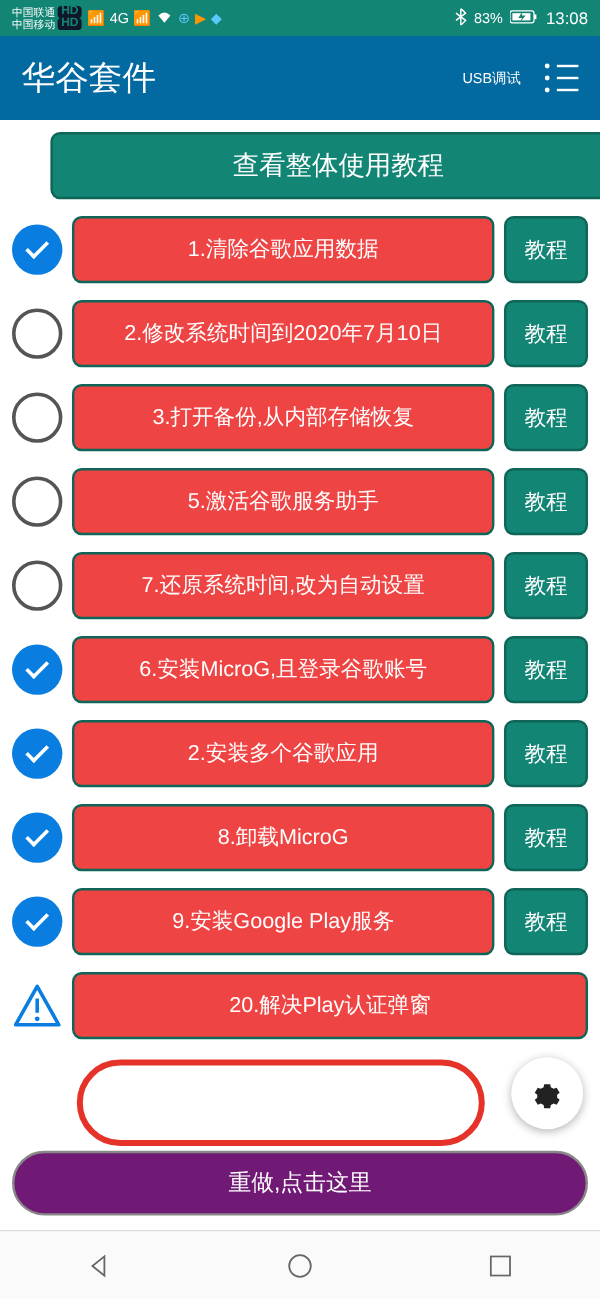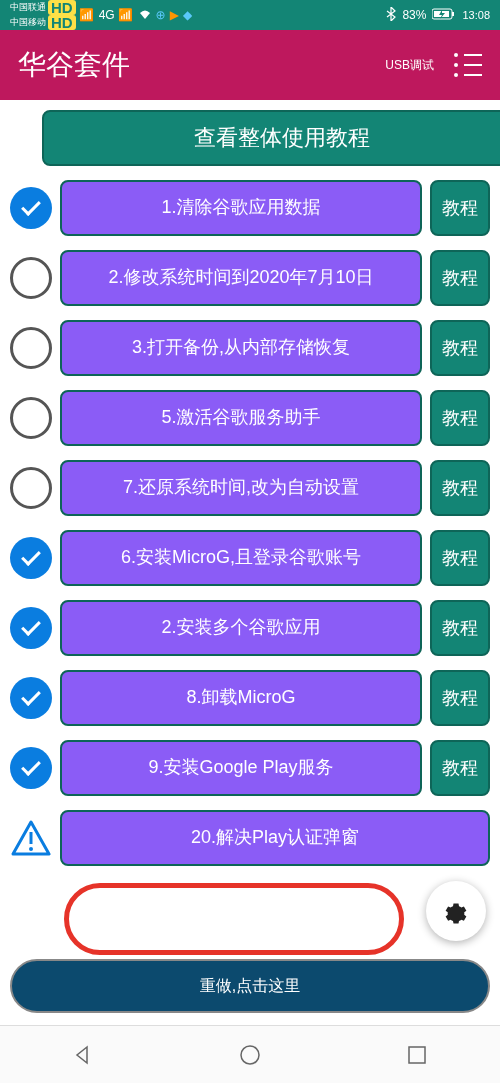--- a/index.html
+++ b/index.html
@@ -17,32 +17,32 @@
       color: #fff;
       display: flex;
       justify-content: space-between;
       align-items: center;
       padding: 8px 10px;
       font-size: 12px;
     }
     .status-left { display: flex; align-items: center; gap: 4px; }
     .status-right { display: flex; align-items: center; gap: 6px; }
     .carrier-badge {
-      background: #fde047;
+      background: #0f172a;
       color: #138575;
       border-radius: 3px;
       padding: 0 3px;
-      font-size: 15px;
+      font-size: 10px;
       font-weight: bold;
     }
     .carrier-col { display: flex; flex-direction: column; line-height: 1; font-size: 9px; }
     .carrier-row { display: flex; align-items: center; gap: 2px; }
     .header {
       height: 70px;
-      background: #be185d;
+      background: #0369a1;
       color: #fff;
       display: flex;
       align-items: center;
       padding: 0 18px;
     }
     .header-title { font-size: 28px; font-weight: 500; flex: 1; }
     .usb-label { font-size: 12px; margin-right: 20px; }
     .menu-icon { display: flex; flex-direction: column; gap: 6px; }
     .menu-line { display: flex; align-items: center; gap: 6px; }
     .menu-dot { width: 4px; height: 4px; background: #fff; border-radius: 50%; }
@@ -91,34 +91,34 @@
       width: 42px;
       height: 42px;
       flex-shrink: 0;
       display: flex;
       align-items: center;
       justify-content: center;
     }
     .step-btn {
       flex: 1;
       height: 56px;
-      background: #8b5cf6;
+      background: #ef4444;
       border: 2px solid #0e6558;
       border-radius: 8px;
       color: #fff;
       font-size: 18px;
       display: flex;
       align-items: center;
       justify-content: center;
       text-align: center;
       padding: 0 6px;
       line-height: 1.2;
     }
     .tutorial-btn {
-      width: 60px;
+      width: 70px;
       height: 56px;
       background: #138575;
       border: 2px solid #0e6558;
       border-radius: 8px;
       color: #fff;
       font-size: 18px;
       display: flex;
       align-items: center;
       justify-content: center;
       flex-shrink: 0;
@@ -148,25 +148,25 @@
       border-radius: 36px;
       z-index: 5;
       pointer-events: none;
     }
     .redo-btn {
       position: absolute;
       left: 10px;
       right: 10px;
       bottom: 70px;
       height: 54px;
-      background: #0c4a6e;
+      background: #701a75;
       border: 2px solid #888;
       border-radius: 30px;
       color: #fff;
-      font-size: 16px;
+      font-size: 19px;
       display: flex;
       align-items: center;
       justify-content: center;
     }
     .nav-bar {
       position: absolute;
       bottom: 0;
       left: 0;
       right: 0;
       height: 58px;
@@ -213,21 +213,21 @@
     </span>
     <span>83%</span>
     <span>
       <svg width="24" height="12" viewBox="0 0 24 12">
           <rect x="0" y="1" width="20" height="10" rx="2" fill="none" stroke="#fff"></rect>
           <rect x="20" y="4" width="2" height="4" fill="#fff"></rect>
           <rect x="2" y="3" width="15" height="6" fill="#fff"></rect>
           <path d="M10 2 L7 7 L10 7 L8 11 L13 5 L10 5 Z" fill="#138575"></path>
         </svg>
     </span>
-    <span style="font-size:11px">13:08</span>
+    <span style="font-size:14px">13:08</span>
   </div>
 </div>
 
 <div class="header">
   <div class="header-title">华谷套件</div>
   <div class="usb-label">USB调试</div>
   <div class="menu-icon">
     <div class="menu-line">
         <div class="menu-dot"></div>
         <div class="menu-bar"></div>

